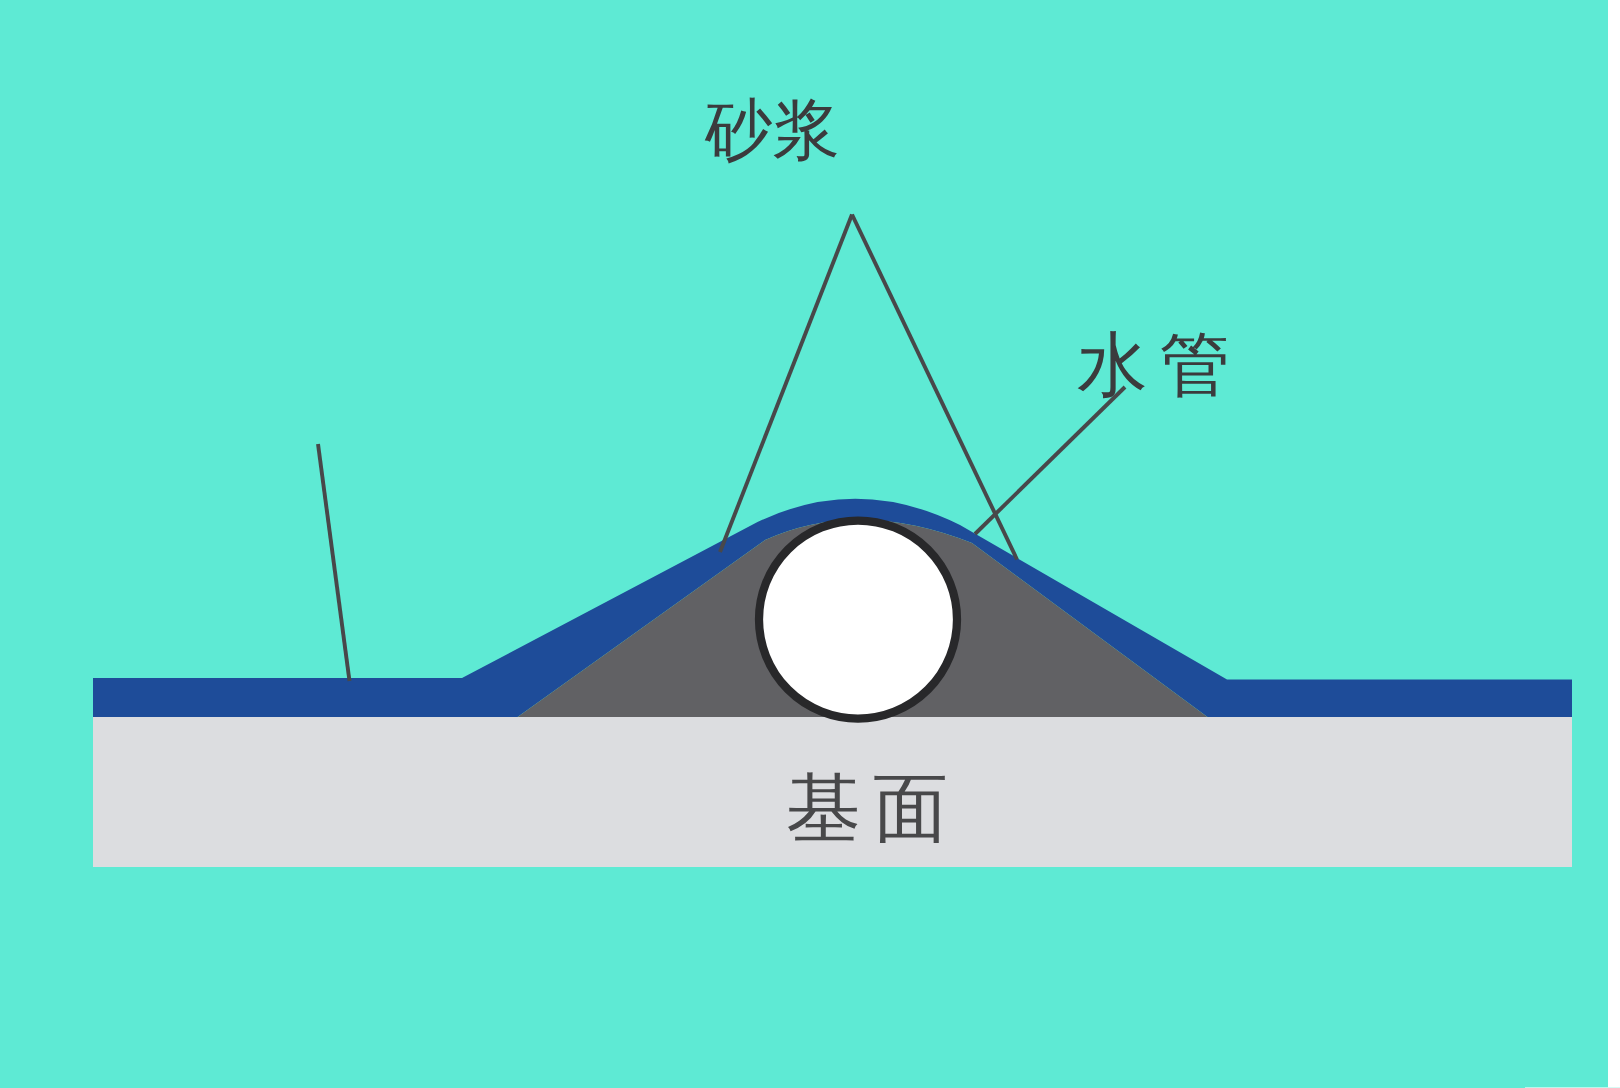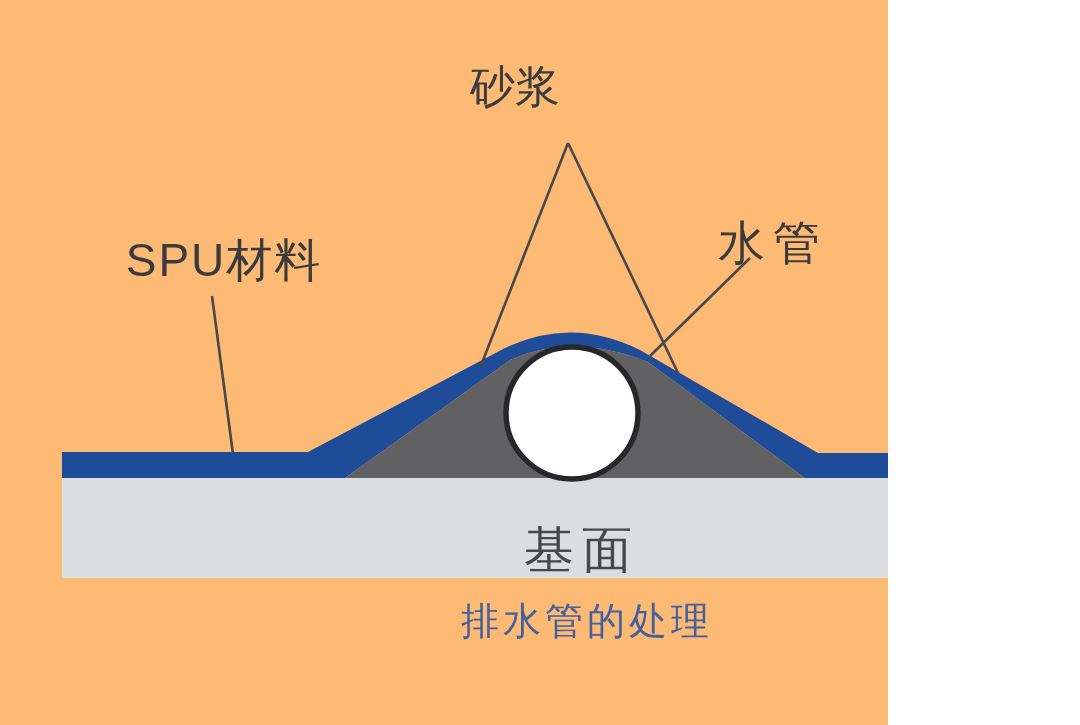--- a/index.html
+++ b/index.html
@@ -3,43 +3,43 @@
 <meta charset="utf-8">
 <style>
   html, body {
     margin: 0;
     padding: 0;
     background: #ffffff;
     font-family: "Liberation Sans", "DejaVu Sans", sans-serif;
   }
   .canvas {
     position: relative;
-    width: 888px;
+    width: 1072px;
     height: 725px;
-    background: #fdba74;
+    background: #5eead4;
     overflow: hidden;
   }
   .canvas svg {
     position: absolute;
     left: 0;
     top: 0;
   }
   .label {
     position: absolute;
     color: var(--label-text, #3b3b3d);
     white-space: nowrap;
     transform: translateX(-50%);
     text-align: center;
     line-height: 1.1;
   }
   .label-mortar  { left: 515px; top: 62px;  font-size: 45px; }
   .label-pipe    { left: 773px; top: 217px; font-size: 47px; letter-spacing: 8px; }
   .label-spu     { left: 224px; top: 235px; font-size: 46px; letter-spacing: 2px; }
   .label-base    { left: 582px; top: 512px; font-size: 50px; letter-spacing: 8px;
-                   color: var(--base-text, #48484a); margin-top: 11px; }
+                   color: var(--base-text, #48484a); }
   .caption       { left: 587px; top: 601px; font-size: 38px; letter-spacing: 4px;
                    color: var(--caption-blue, #44609f); }
 </style>
 </head>
 <body>
 
 <div class="canvas">
 
   <svg width="1080" height="725" viewBox="0 0 1080 725">
 
@@ -55,19 +55,17 @@
     <line x1="212" y1="296" x2="233" y2="454" style="stroke: var(--leader-line, #48484a); stroke-width: 2.6;"></line>
     <line x1="568" y1="143" x2="480" y2="368" style="stroke: var(--leader-line, #48484a); stroke-width: 2.6;"></line>
     <line x1="568" y1="143" x2="678" y2="373" style="stroke: var(--leader-line, #48484a); stroke-width: 2.6;"></line>
     <line x1="750" y1="258" x2="650" y2="356" style="stroke: var(--leader-line, #48484a); stroke-width: 2.6;"></line>
   </svg>
 
   <div class="label label-mortar">砂浆</div>
 
   <div class="label label-pipe">水管</div>
 
-  <div class="label label-spu">SPU材料</div>
 
   <div class="label label-base">基面</div>
 
-  <div class="label caption">排水管的处理</div>
 
 </div>
 
 </body></html>

